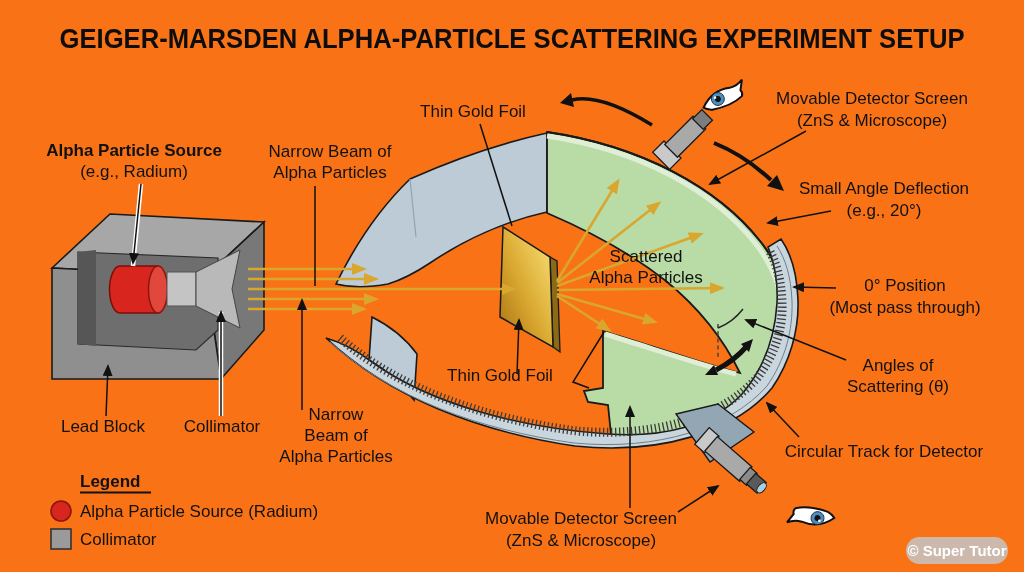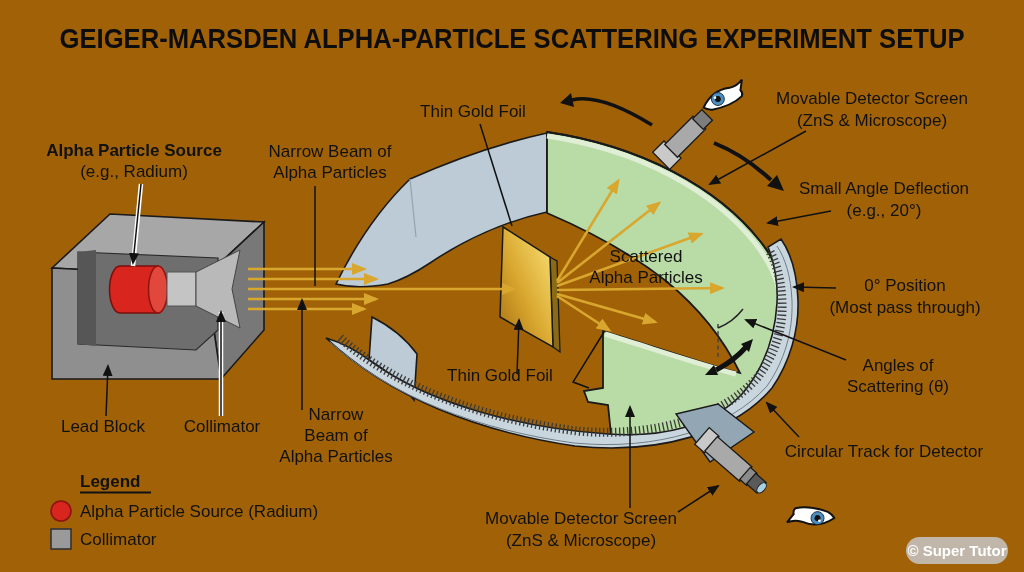--- a/index.html
+++ b/index.html
@@ -1,16 +1,16 @@
 <!DOCTYPE html>
 <html><head>
 <meta charset="utf-8">
 <style>
   html,body{margin:0;padding:0;background:#ffffff;}
-  .stage{position:relative;width:1024px;height:572px;background:#a16207;overflow:hidden;
+  .stage{position:relative;width:1024px;height:572px;background:#f97316;overflow:hidden;
          font-family:"Liberation Sans", sans-serif;}
   svg{position:absolute;left:0;top:0;}
   .title{font-family:"Liberation Sans", sans-serif;font-size:28px;font-weight:bold;fill:#0d0d0d;}
   .lbl{font-family:"Liberation Sans", sans-serif;font-size:17px;fill:#111;}
   .lblb{font-family:"Liberation Sans", sans-serif;font-size:17px;font-weight:bold;fill:#111;}
   .wm{font-family:"Liberation Sans", sans-serif;font-size:15px;font-weight:bold;fill:#ffffff;}
 </style>
 </head>
 <body>
 

